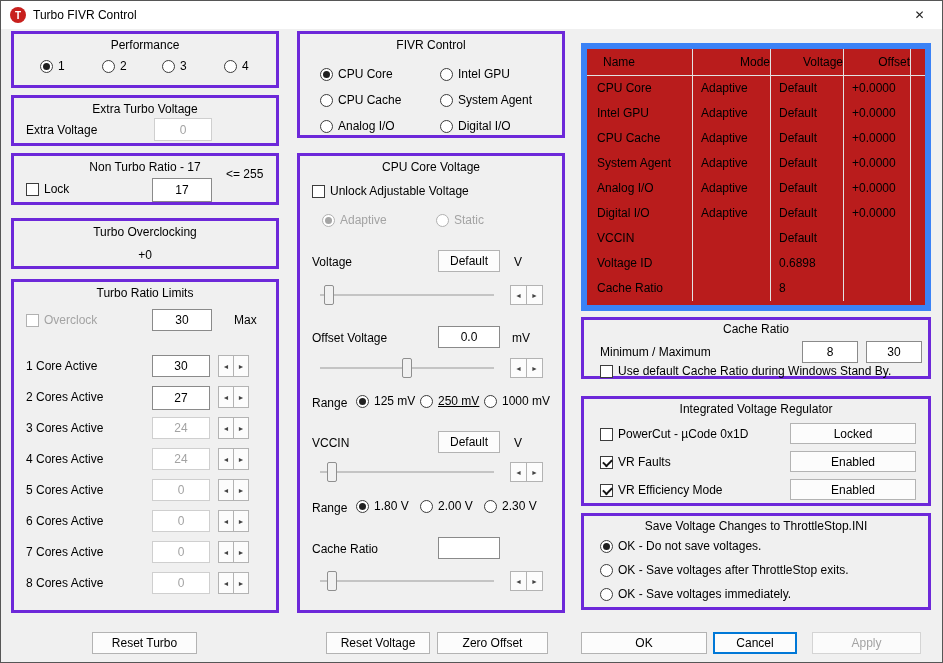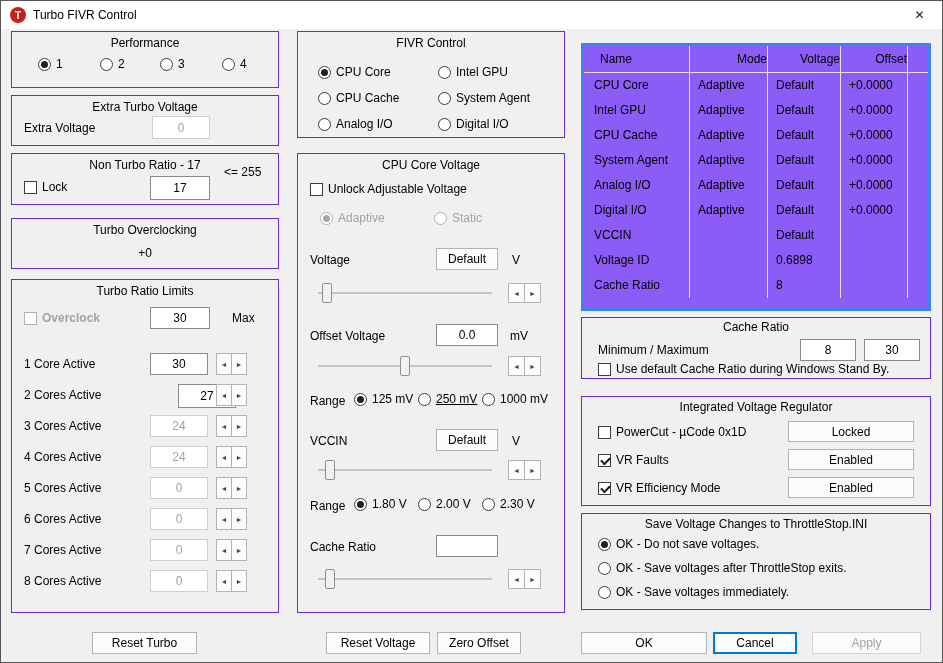--- a/index.html
+++ b/index.html
@@ -7,21 +7,21 @@
     position:relative; width:943px; height:663px; background:#f0f0f0;
     font-family:"Liberation Sans", sans-serif; font-size:12px; color:#000;
     border:1px solid #565656; box-sizing:border-box; overflow:hidden;
   }
   .titlebar { position:absolute; left:0; top:0; right:0; height:28px; background:#ffffff; display:flex; align-items:center; padding-left:9px; box-sizing:border-box; }
   .appicon { width:16px; height:16px; border-radius:50%; background:#c8201d; color:#fff; font-size:10px; font-weight:bold; display:flex; align-items:center; justify-content:center; }
   .title { margin-left:7px; }
   .closebtn { position:absolute; right:0; top:0; width:45px; height:28px; display:flex; align-items:center; justify-content:center; font-size:12px; color:#222; }
 
   .abs { position:absolute; }
-  .group { position:absolute; border:1px solid #6d28d9; box-sizing:border-box; }
+  .group { position:absolute; border:3px solid #6d28d9; box-sizing:border-box; }
   .gtitle { position:absolute; left:0; right:0; top:4px; text-align:center; white-space:nowrap; }
   .lblrow { position:absolute; display:flex; align-items:center; gap:5px; white-space:nowrap; }
 
   .radio { width:13px; height:13px; min-width:13px; border:1px solid #3c3c3c; border-radius:50%; background:#fff; position:relative; box-sizing:border-box; display:inline-block; }
   .radio.checked::after { content:""; position:absolute; left:2px; top:2px; width:7px; height:7px; border-radius:50%; background:#202020; }
   .radio.disabled { border-color:#b1b1b1; }
   .radio.disabled.checked::after { background:#a5a5a5; }
 
   .checkbox { width:13px; height:13px; min-width:13px; border:1px solid #3c3c3c; background:#fff; position:relative; box-sizing:border-box; display:inline-block; }
   .checkbox.checked::after { content:""; position:absolute; left:2px; top:2px; width:7px; height:4px; border-left:2px solid #161616; border-bottom:2px solid #161616; transform:rotate(-45deg); }
@@ -37,21 +37,21 @@
 
   .spin { position:absolute; display:flex; }
   .sbtn { width:17px; height:20px; background:#fcfcfc; border:1px solid #b3b3b3; display:flex; align-items:center; justify-content:center; font-size:7px; color:#444; box-sizing:border-box; }
   .sbtn + .sbtn { margin-left:-1px; }
   .spin.tall .sbtn { width:16px; height:22px; }
 
   .slider { position:absolute; height:20px; }
   .slider .track { position:absolute; left:0; right:0; top:9px; height:2px; background:#c4c4c4; }
   .slider .thumb { position:absolute; top:0; width:10px; height:20px; background:#f1f1f1; border:1px solid #8f8f8f; border-radius:2px; box-sizing:border-box; }
 
-  .vtable { position:absolute; background:#8b5cf6; border:3px solid #3b82f6; box-sizing:border-box; }
+  .vtable { position:absolute; background:#b91c1c; border:6px solid #3b82f6; box-sizing:border-box; }
   .vhead, .vrow { display:grid; grid-template-columns:106px 78px 73px 67px 1fr; }
   .vhead { height:26px; line-height:26px; border-bottom:1px solid #e3e3e3; }
   .vrow { height:25px; line-height:25px; }
   .vh, .vc { border-right:1px solid #e3e3e3; box-sizing:border-box; overflow:hidden; white-space:nowrap; }
   .vh { text-align:right; }
   .vh.first { text-align:left; padding-left:16px; }
   .vc { padding-left:8px; }
   .vc.name { padding-left:10px; }
   .vh.blank, .vc.blank { border-right:none; }
 </style>
@@ -103,38 +103,38 @@
   </div>
 
   <div class="group" style="left:10px; top:217px; width:268px; height:51px;">
     <div class="gtitle">Turbo Overclocking</div>
     <div class="abs" style="left:0; right:0; top:27px; text-align:center;">+0</div>
   </div>
 
   <div class="group" style="left:10px; top:278px; width:268px; height:334px;">
     <div class="gtitle">Turbo Ratio Limits</div>
 
-    <div class="lblrow" style="left:12px; top:31px;font-weight:bold;">
+    <div class="lblrow" style="left:12px; top:31px;">
       <span class="checkbox disabled"></span>
       <span class="dis">Overclock</span>
     </div>
     <input class="tsinput" style="left: 138px; top: 27px; width: 60px; height: 22px;" value="30">
     <span class="abs" style="left:220px; top:31px;">Max</span>
 
     <div class="abs" style="left:0; top:73px; width:100%; height:22px;">
       <span class="abs" style="left:12px; top:4px;">1 Core Active</span>
       <input class="tsinput" style="left: 138px; top: 0px; width: 58px; height: 22px;" value="30">
       <div class="spin tall" style="left:204px; top:0;">
         <div class="sbtn">◄</div>
         <div class="sbtn">►</div>
       </div>
     </div>
     <div class="abs" style="left:0; top:104px; width:100%; height:22px;">
       <span class="abs" style="left:12px; top:4px;">2 Cores Active</span>
-      <input class="tsinput" style="left: 138px; top: 0px; width: 58px; height: 24px; margin-left: 28px;" value="27">
+      <input class="tsinput" style="left: 138px; top: 0px; width: 58px; height: 24px;" value="27">
       <div class="spin tall" style="left:204px; top:0;">
         <div class="sbtn">◄</div>
         <div class="sbtn">►</div>
       </div>
     </div>
     <div class="abs" style="left:0; top:135px; width:100%; height:22px;">
       <span class="abs" style="left:12px; top:4px;">3 Cores Active</span>
       <input class="tsinput disabled" style="left: 138px; top: 0px; width: 58px; height: 22px;" value="24">
       <div class="spin tall" style="left:204px; top:0;">
         <div class="sbtn">◄</div>
@@ -304,21 +304,21 @@
       <div class="track"></div>
       <div class="thumb" style="left:7px;"></div>
     </div>
     <div class="spin" style="left:210px; top:415px;">
       <div class="sbtn">◄</div>
       <div class="sbtn">►</div>
     </div>
   </div>
 
   <div class="btn" style="left:325px; top:631px; width:104px; height:22px;">Reset Voltage</div>
-  <div class="btn" style="left:436px; top:631px; width:84px; height:22px;">Zero Offset</div>
+  <div class="btn" style="left:436px; top:631px; width:111px; height:22px;">Zero Offset</div>
 
   <div class="vtable" style="left:580px; top:42px; width:350px; height:268px;">
     <div class="vhead">
       <div class="vh first">Name</div>
       <div class="vh">Mode</div>
       <div class="vh">Voltage</div>
       <div class="vh">Offset</div>
       <div class="vh blank"></div>
     </div>
     <div class="vrow">

